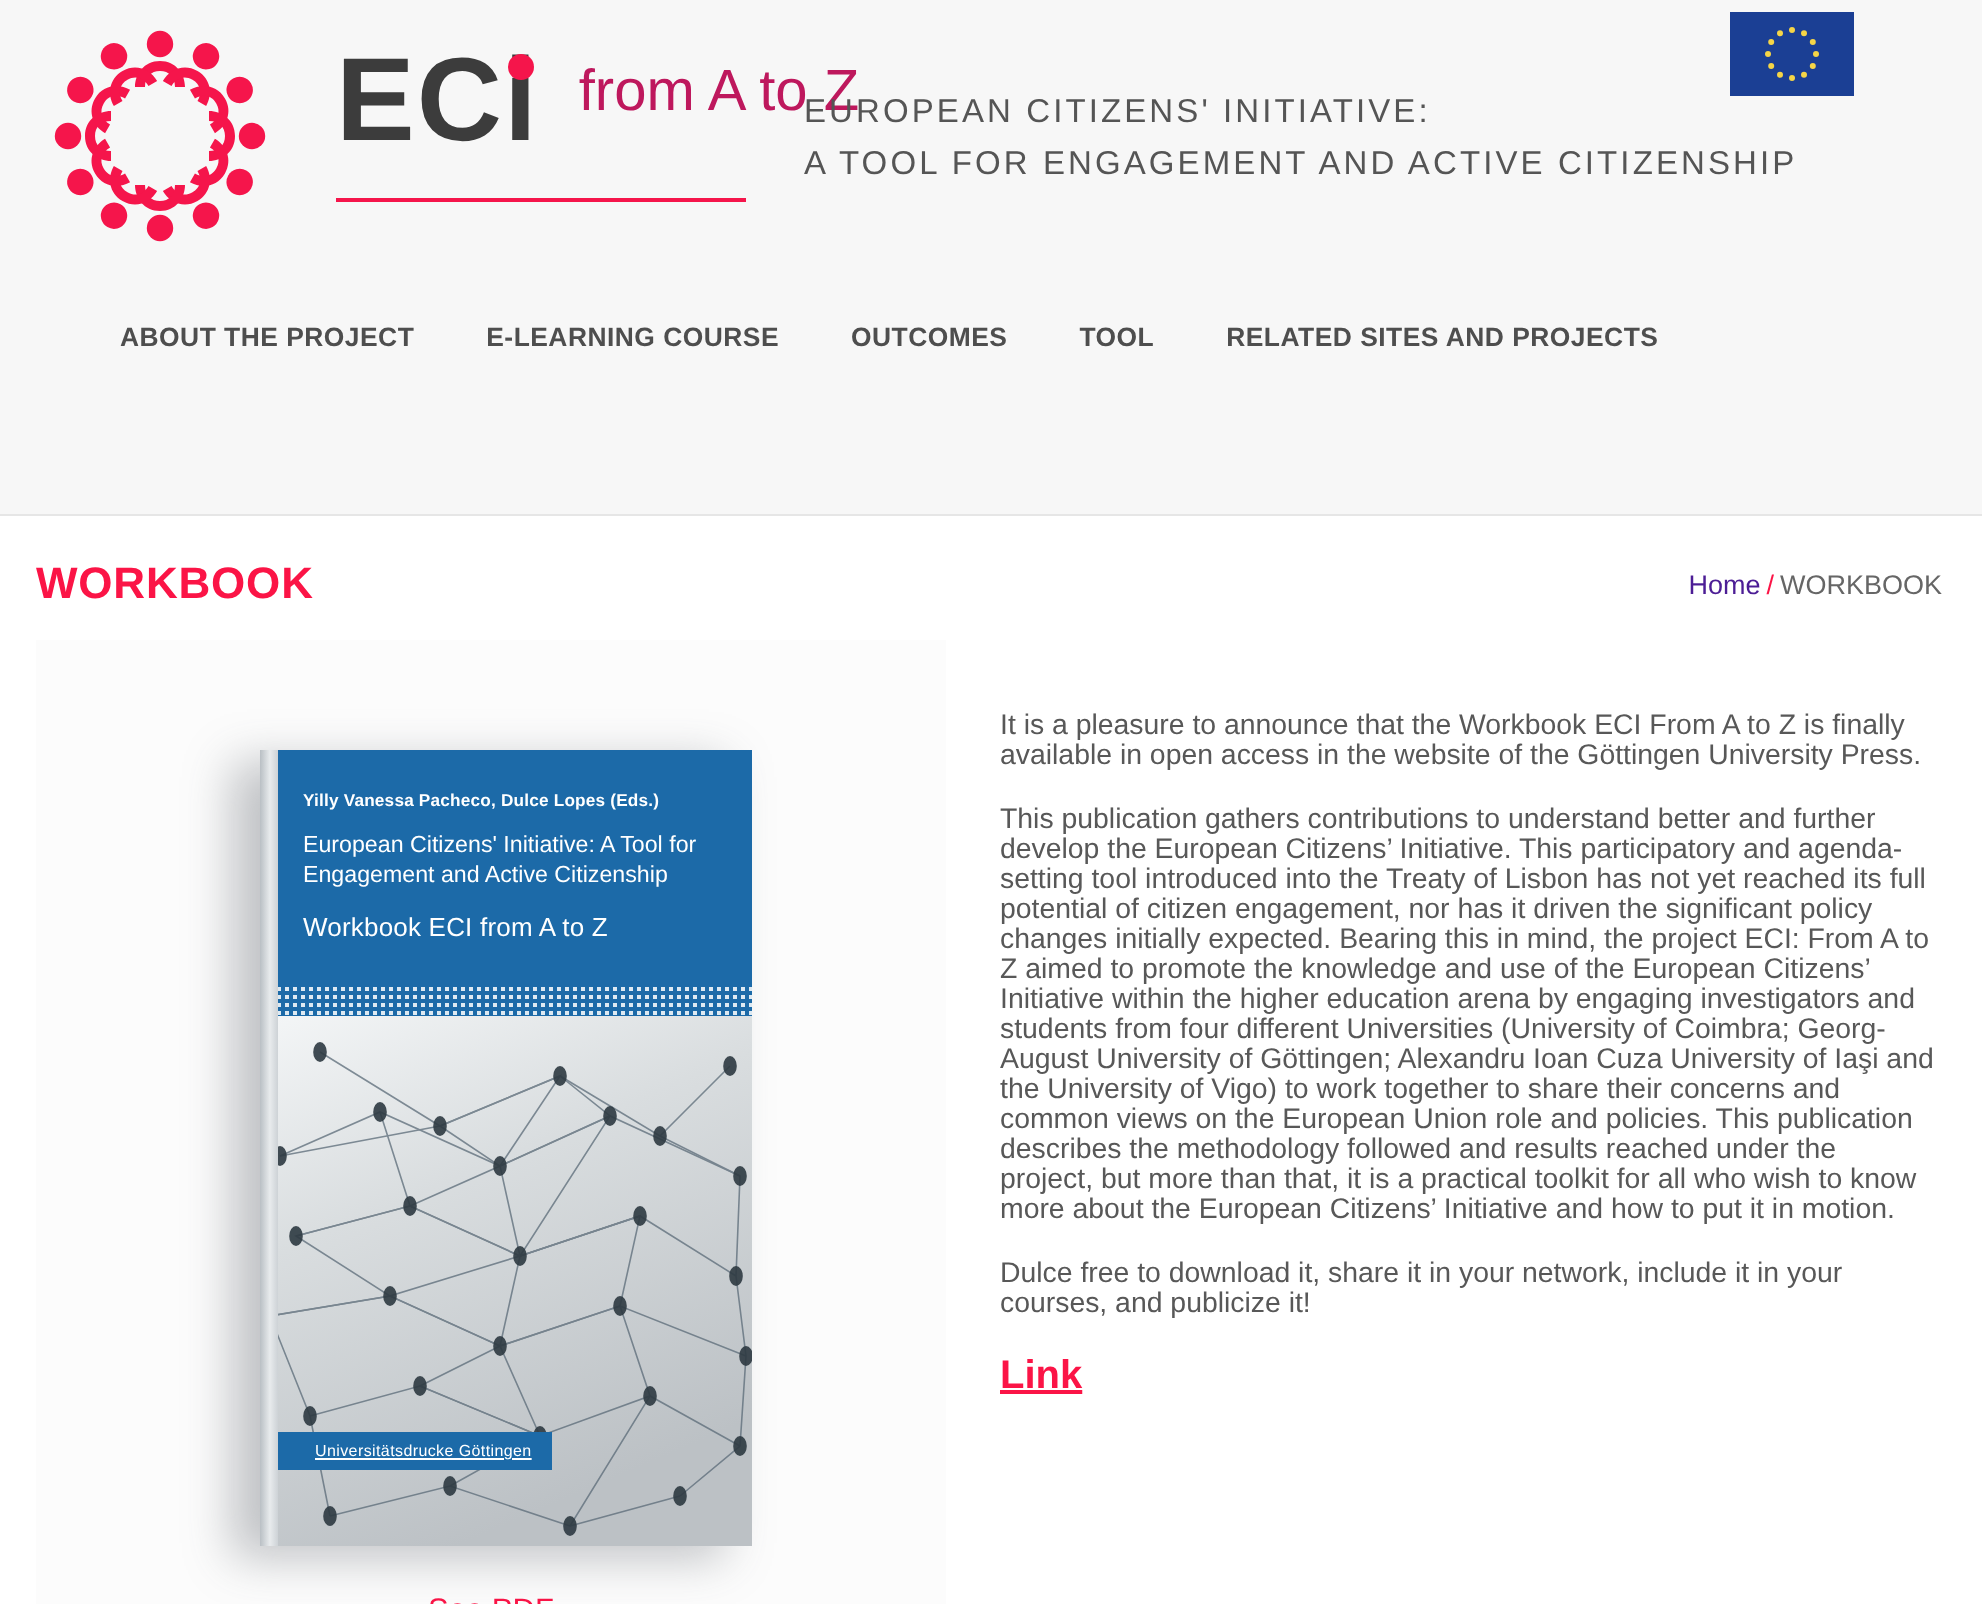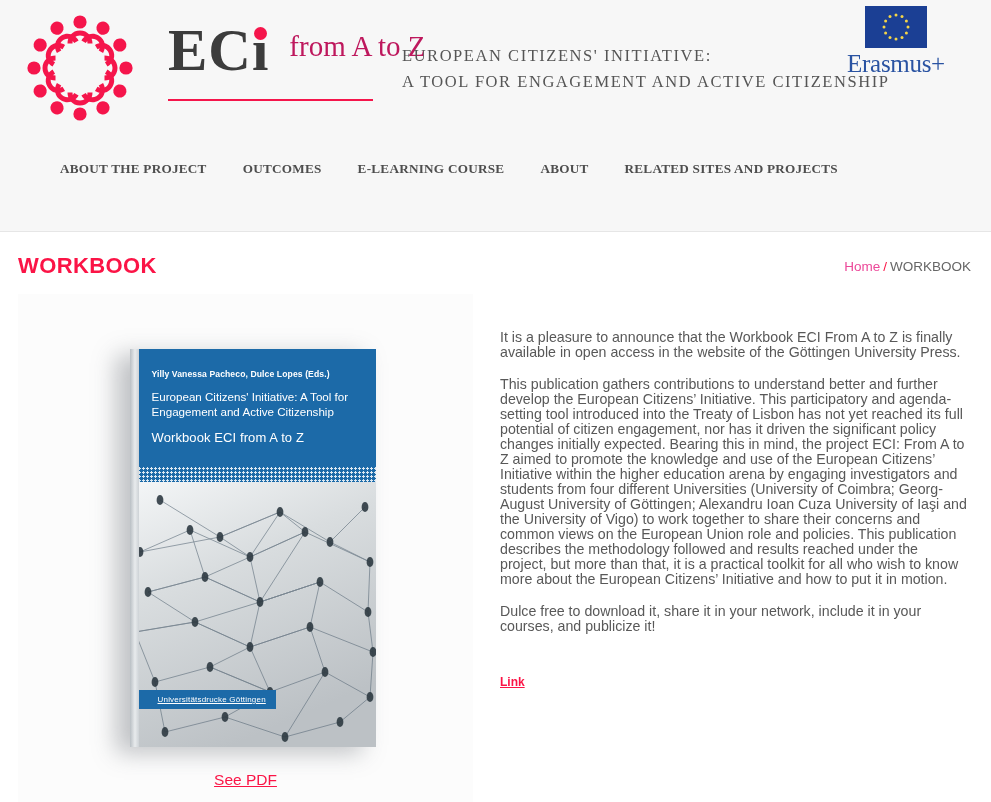--- a/index.html
+++ b/index.html
@@ -11,25 +11,24 @@
     height: 802px;
     background: #ffffff;
     font-family: "Liberation Sans", sans-serif;
     color: #4a4a4a;
     overflow: hidden;
   }
 
   
   .site-header {
     position: relative;
-    height: 232px;
+    height: 258px;
     background: #f7f7f7;
     border-bottom: 1px solid #e6e6e6;
     box-sizing: border-box;
-    font-family: Liberation Serif, serif;
   }
   .brand-row {
     position: absolute;
     left: 0; top: 0; right: 0;
     height: 136px;
   }
   
   .logo-mark {
     position: absolute;
     left: 22px; top: 10px;
@@ -144,21 +143,21 @@
     color: #fb1446;
   }
   .breadcrumb {
     position: absolute;
     right: 20px; top: 27px;
     font-size: 13.5px;
     color: #666666;
   }
   .breadcrumb .sep { color: #fb1446; margin: 0 3px; }
   .breadcrumb a {
-    color: #ec4899;
+    color: #4c1d95;
     text-decoration: none;
   }
   .breadcrumb .current { color: #666666; }
 
   
   .content {
     position: relative;
     display: flex;
     padding: 0;
   }
@@ -261,22 +260,21 @@
     padding: 36px 24px 0 27px;
     box-sizing: border-box;
   }
   .right-col p {
     margin: 0 0 17px 0;
     font-size: 14.2px;
     line-height: 15px;
     color: #585858;
   }
   .link-heading {
-    margin-top: 24px;
-    font-size: 12px;
+    font-size: 20px;
     font-weight: bold;
     color: #fb1446;
     cursor: pointer;
     display: inline-block;
   }
 </style>
 </head>
 <body>
 
 <header class="site-header">
@@ -330,36 +328,35 @@
             <circle cx="37" cy="31.4" r="1.5"></circle>
             <circle cx="31" cy="33" r="1.5"></circle>
             <circle cx="25" cy="31.4" r="1.5"></circle>
             <circle cx="20.6" cy="27" r="1.5"></circle>
             <circle cx="19" cy="21" r="1.5"></circle>
             <circle cx="20.6" cy="15" r="1.5"></circle>
             <circle cx="25" cy="10.6" r="1.5"></circle>
           </g>
         </svg>
       </div>
-      <div class="erasmus-word">Erasmus+</div>
     </div>
   </div>
 
   <nav class="main-nav">
     <div class="nav-item">
       <span>ABOUT THE PROJECT</span>
     </div>
     <div class="nav-item">
+      <span>E-LEARNING COURSE</span>
+    </div>
+    <div class="nav-item">
       <span>OUTCOMES</span>
     </div>
     <div class="nav-item">
-      <span>E-LEARNING COURSE</span>
-    </div>
-    <div class="nav-item">
-      <span>ABOUT</span>
+      <span>TOOL</span>
     </div>
     <div class="nav-item">
       <span>RELATED SITES AND PROJECTS</span>
     </div>
 
   </nav>
 </header>
 
 <div class="title-bar">
   <div class="page-title">WORKBOOK</div>

